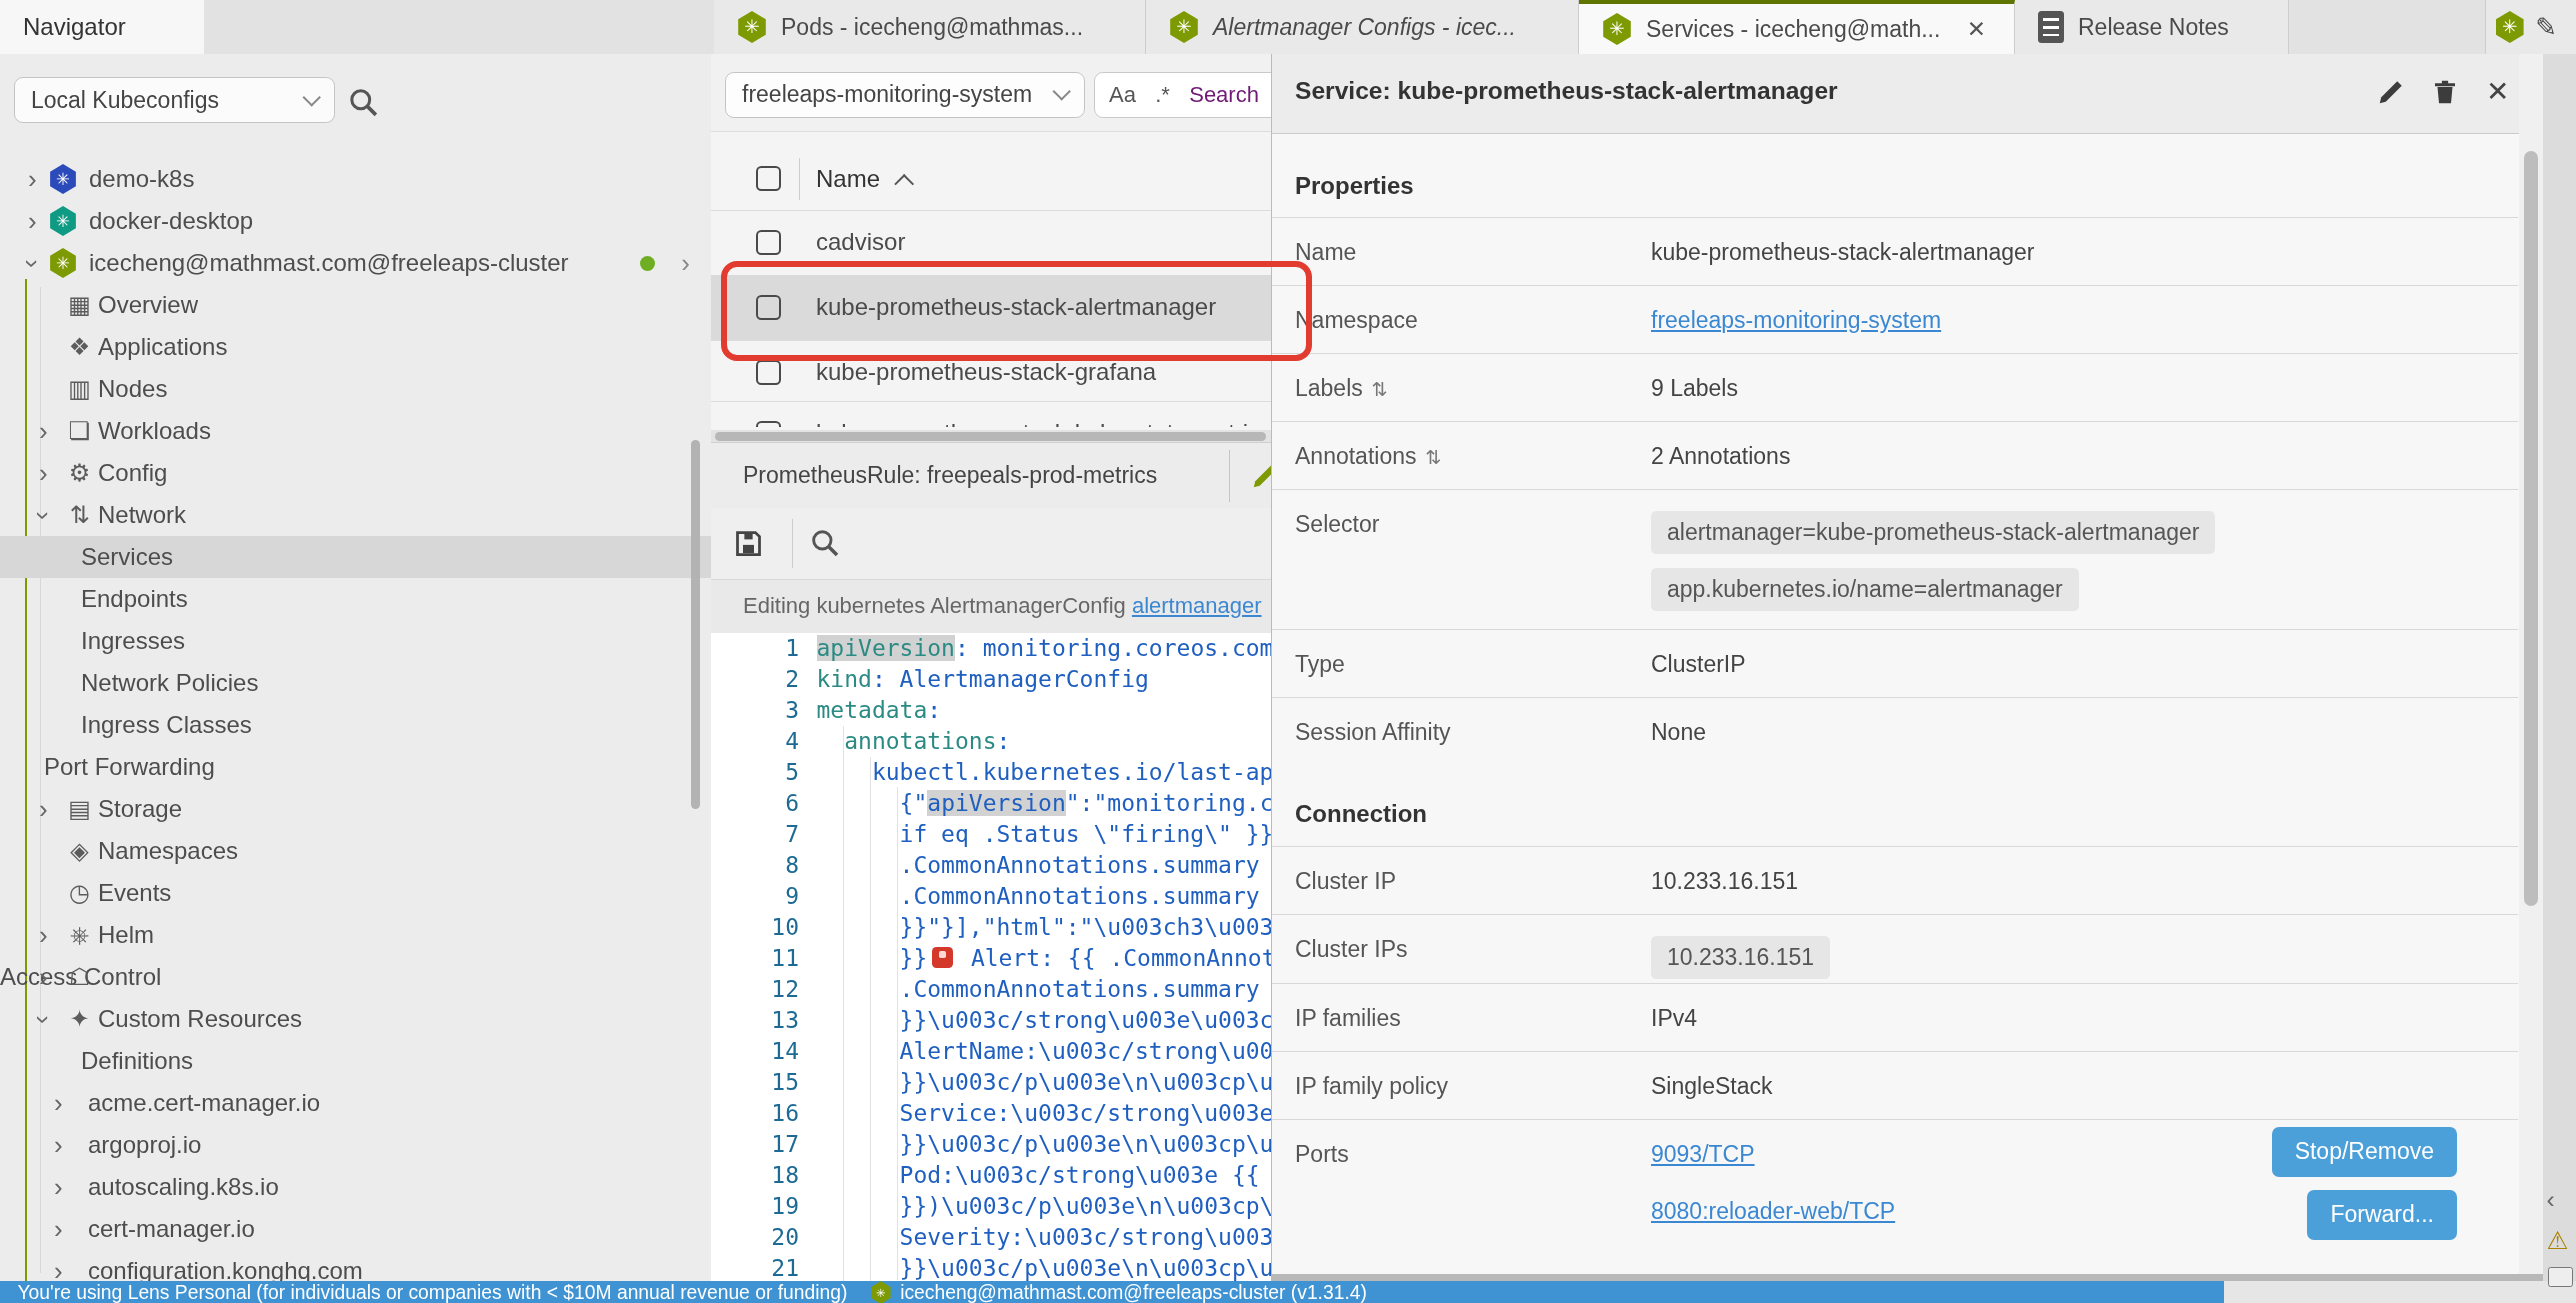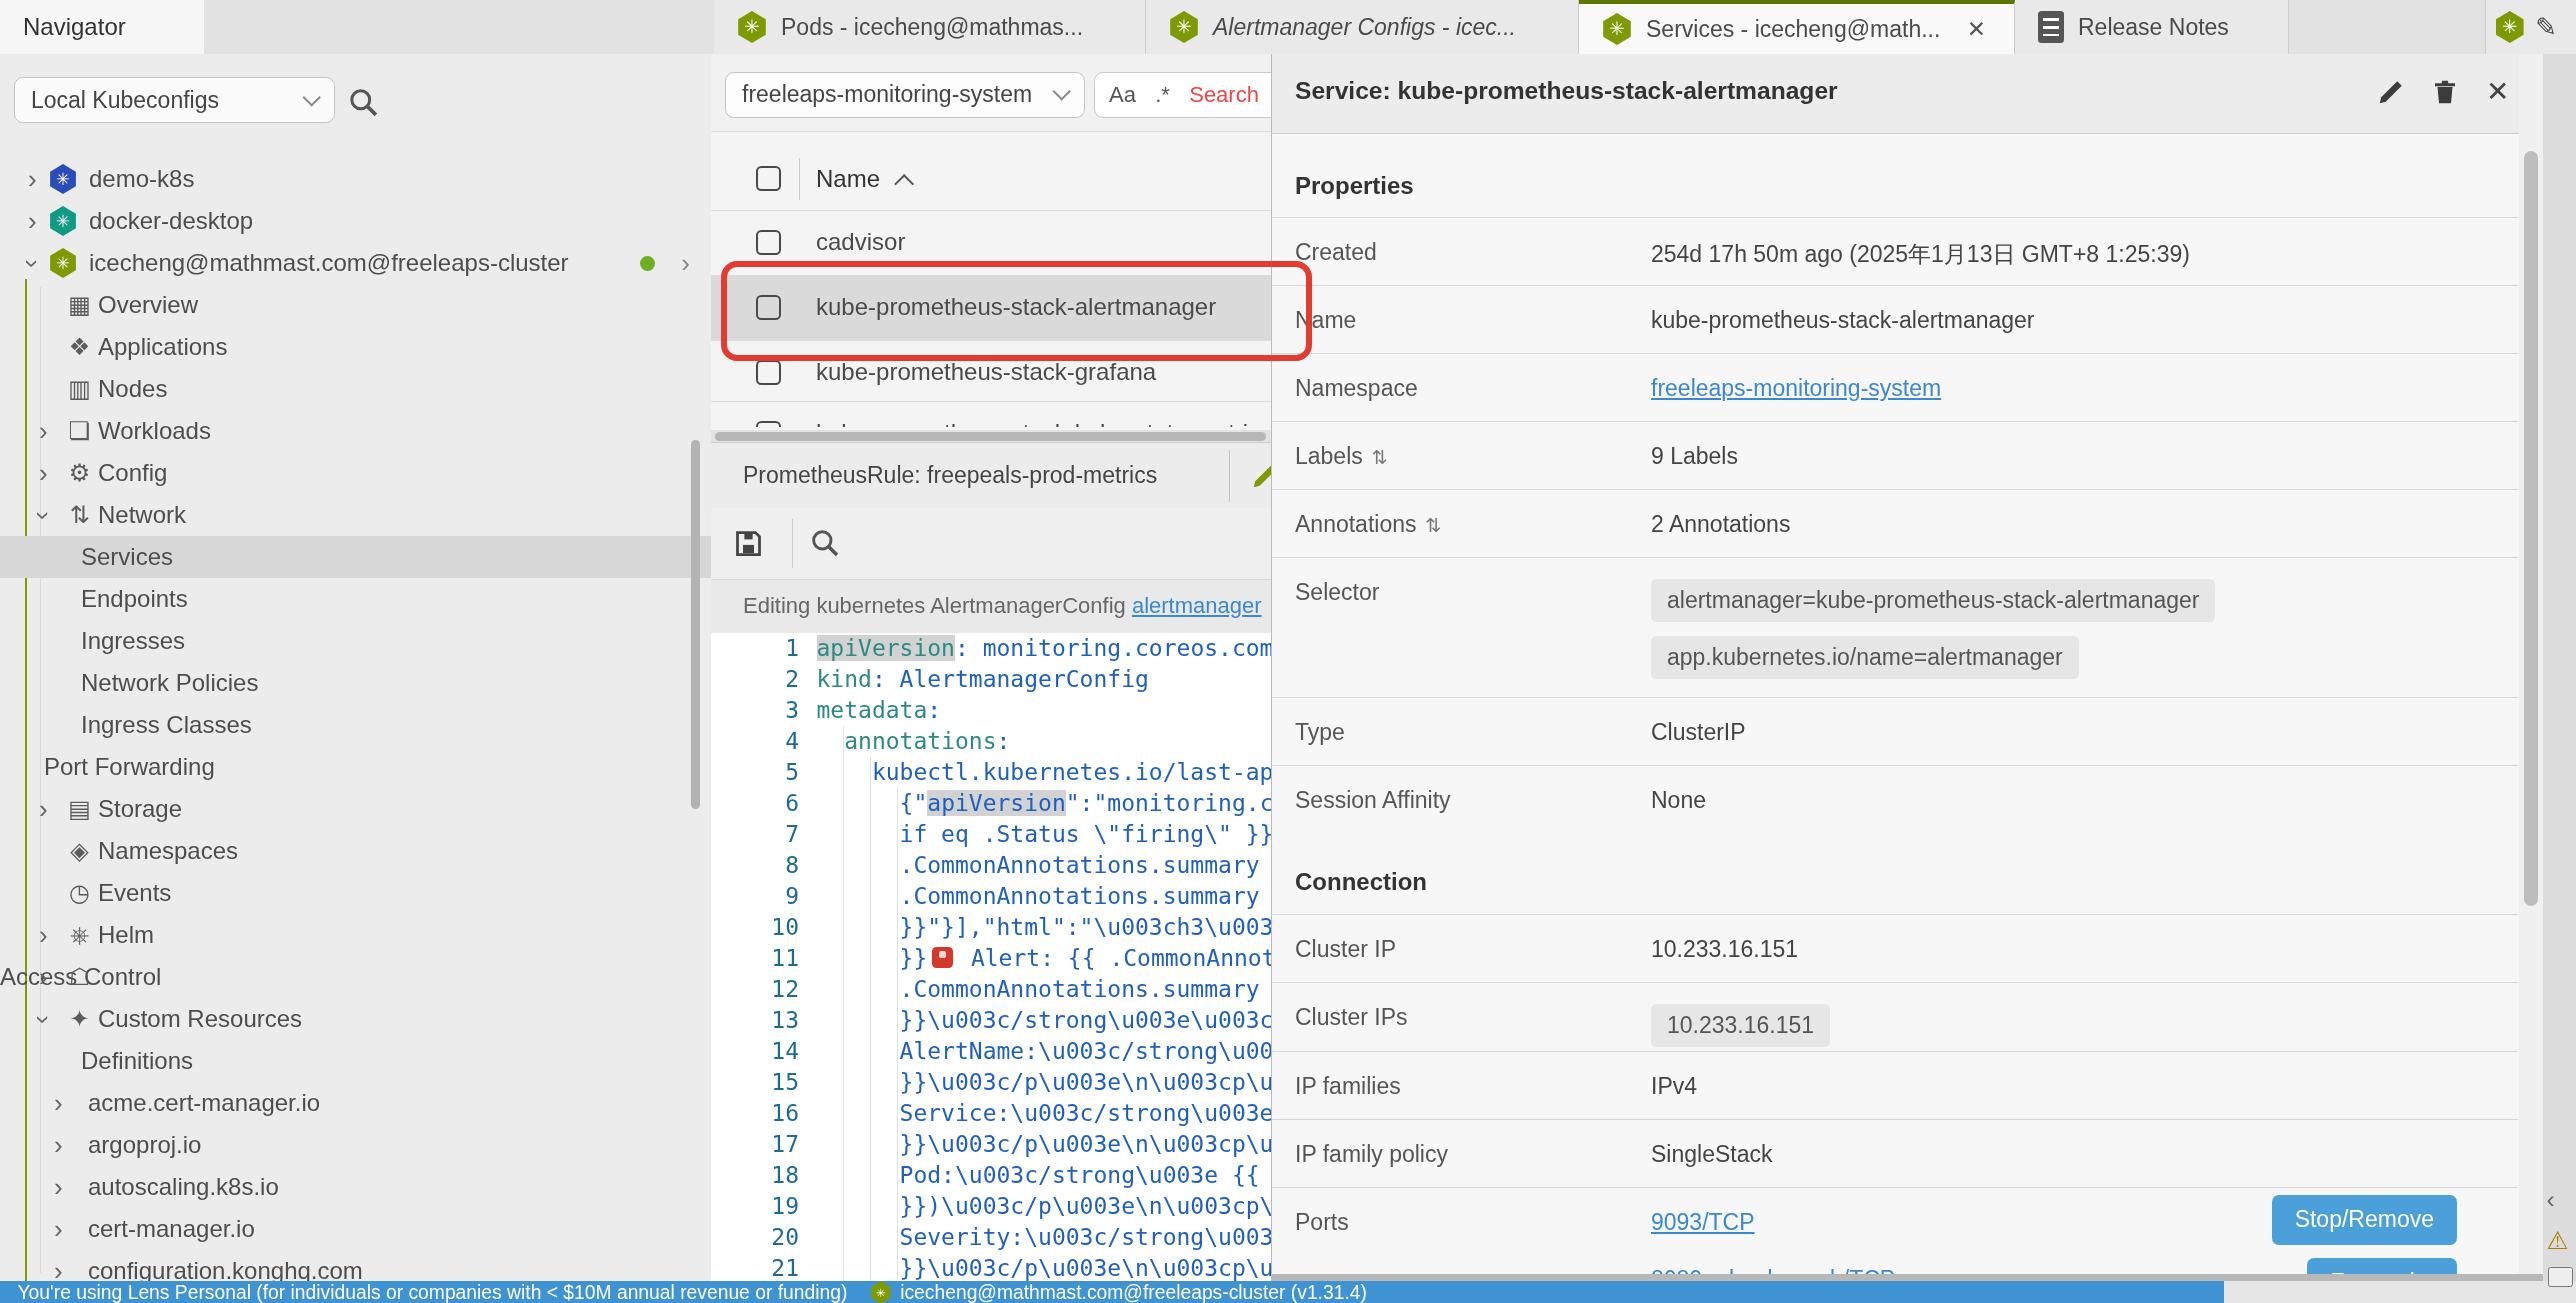--- a/index.html
+++ b/index.html
@@ -50,21 +50,21 @@
 
   
   #content{left:711px;top:54px;width:1865px;height:1227px;background:#f4f4f4;overflow:hidden}
   #mid-toolbar{position:absolute;left:0;top:0;width:1865px;height:77px;background:#f1f1f1;border-bottom:0.9px solid #ddd}
   #ns-select{position:absolute;left:14px;top:17.5px;width:360px;height:46px;background:#fdfdfd;border:1.8px solid #c4c4c4;
           border-radius:8.8px;display:flex;align-items:center;justify-content:space-between;padding:0 16px;
           font-size:23px;color:#444;box-sizing:border-box}
   #search-box{position:absolute;left:383px;top:17.5px;width:263px;height:46px;background:#fff;border:1.8px solid #c9c9c9;
           border-radius:8.8px;display:flex;align-items:center;gap:19.3px;padding:0 14px;font-size:22px;
           color:#555;box-sizing:border-box}
-  #search-box .ph{color:#ef4444}
+  #search-box .ph{color:#701a75}
   .thead{position:absolute;left:0;top:93px;width:1865px;height:63px;font-size:24px;color:#333}
   .cbx{position:absolute;width:24.6px;height:24.6px;border:2.6px solid #4a4a4a;border-radius:5.3px;box-sizing:border-box}
   .thead .cbx{left:45px;top:19.3px}
   #col-div{position:absolute;left:88px;top:10.5px;width:0.9px;height:42px;background:#ccc}
   #col-name{position:absolute;left:105px;top:17.5px}
   #sort-caret{position:absolute;left:186px;top:30px;width:12.3px;height:12.3px;border-left:2.6px solid #555;
           border-top:2.6px solid #555;transform:rotate(45deg)}
   .rowsep{position:absolute;left:0;width:1865px;height:0.9px;background:#dcdcdc}
   .lrow{position:absolute;left:0;width:1865px;height:65px;font-size:24px;color:#4a4a4a}
   .lrow .cbx{left:45px;top:20px}
@@ -411,24 +411,20 @@
           <path d="M6 8h12l-1.2 13H7.2L6 8z" fill="#3c3c3c"></path>
           <rect x="4" y="5" width="16" height="2.4" fill="#3c3c3c"></rect>
           <rect x="9.5" y="3" width="5" height="2.5" fill="#3c3c3c"></rect>
         </svg>
     </span>
     <span class="dh-icon" id="d-close">✕</span>
   </div>
   <div id="drawer-body">
       <div class="dhead">Properties</div>
       <div class="drow">
-        <span class="dl">Created</span>
-        <span class="dv">254d 17h 50m ago (2025年1月13日 GMT+8 1:25:39)</span>
-      </div>
-      <div class="drow">
         <span class="dl">Name</span>
         <span class="dv">kube-prometheus-stack-alertmanager</span>
       </div>
       <div class="drow">
         <span class="dl">Namespace</span>
         <span class="dv"><a class="lnk" href="#">freeleaps-monitoring-system</a></span>
       </div>
       <div class="drow">
         <span class="dl">Labels<span class="sorticon">⇅</span></span>
         <span class="dv">9 Labels</span>

